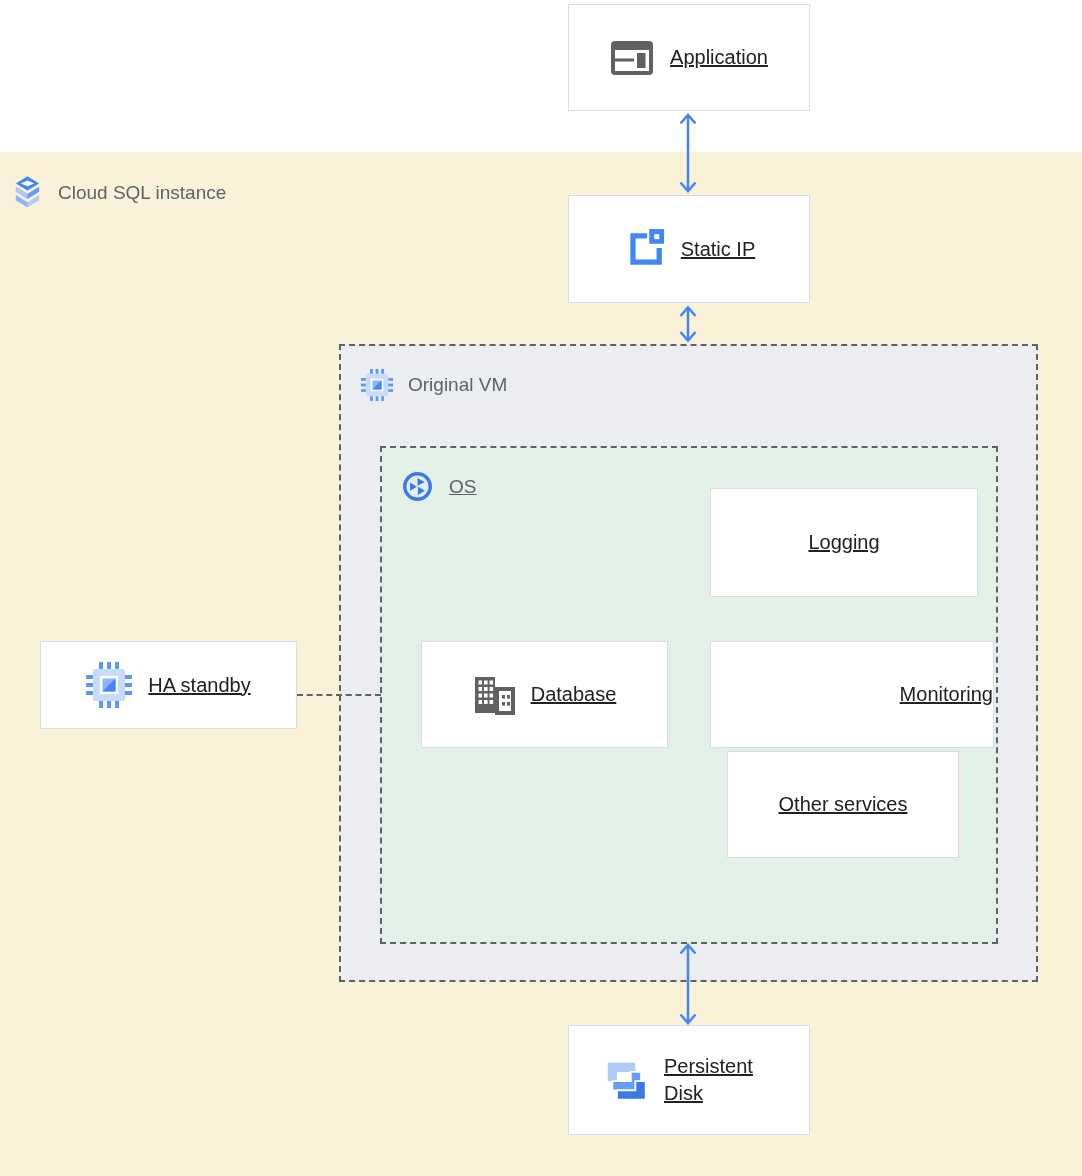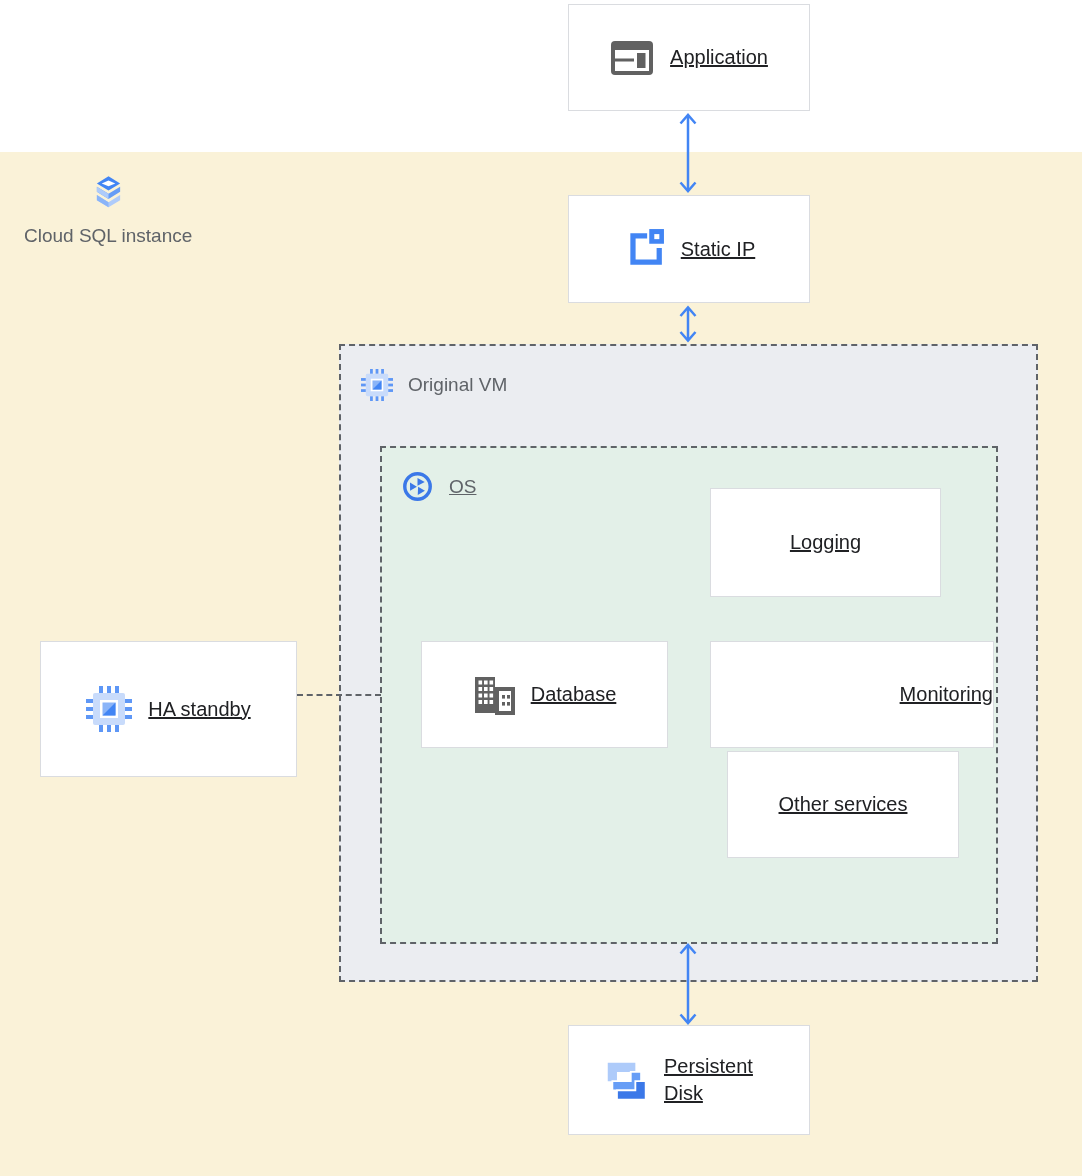--- a/index.html
+++ b/index.html
@@ -30,21 +30,21 @@
 <body>
 
 <div class="canvas">
 
   <div class="bg-main"></div>
 
   <div class="region vm-region"></div>
 
   <div class="region os-region"></div>
 
-  <div class="group-label" style="left:24px;top:175px;flex-direction:column;">
+  <div class="group-label" style="left:12px;top:175px;">
     <svg width="31" height="35" viewBox="0 0 48 54">
       <polygon points="6,31 24,42 42,31 42,39 24,50 6,39" fill="#aecbfa"></polygon>
       <polygon points="6,31 24,42 24,50 6,39" fill="#8ab4f8"></polygon>
       <polygon points="6,18 24,29 42,18 42,26 24,37 6,26" fill="#669df6"></polygon>
       <polygon points="6,18 24,29 24,37 6,26" fill="#aecbfa"></polygon>
       <polygon points="24,2 42,13 24,24 6,13" fill="#4285f4"></polygon>
       <polygon points="24,8.5 34.5,13 24,17.5 13.5,13" fill="#ffffff"></polygon>
     </svg>
     <span>Cloud SQL instance</span>
   </div>
@@ -109,21 +109,21 @@
     </svg>
     <span class="lbl">Static IP</span>
   </div>
 
   <svg class="arrow" style="left:676px;top:305px;" width="24" height="38">
     <line x1="12" y1="3" x2="12" y2="35" stroke="#4285f4" stroke-width="2.5"></line>
     <polyline points="4.5,11 12,2.5 19.5,11" fill="none" stroke="#4285f4" stroke-width="2.5"></polyline>
     <polyline points="4.5,27 12,35.5 19.5,27" fill="none" stroke="#4285f4" stroke-width="2.5"></polyline>
   </svg>
 
-  <div class="node" style="left:710px;top:488px;width:231px;height:109px;">
+  <div class="node" style="left:710px;top:488px;width:268px;height:109px;">
     <span class="lbl">Logging</span>
   </div>
 
   <div class="node" style="left:421px;top:641px;width:247px;height:107px;">
     <svg width="42" height="40" viewBox="0 0 42 40">
       <rect x="2" y="2" width="20" height="36" fill="#616161"></rect>
       <g fill="#ffffff">
         <rect x="5.5" y="5.5" width="3.6" height="4"></rect>
           <rect x="11" y="5.5" width="3.6" height="4"></rect>
           <rect x="16.5" y="5.5" width="3.6" height="4"></rect>
@@ -149,21 +149,21 @@
   </div>
 
   <div class="node" style="left:710px;top:641px;width:284px;height:107px;justify-content:flex-end;">
     <span class="lbl">Monitoring</span>
   </div>
 
   <div class="node" style="left:710px;top:751px;width:232px;height:107px;margin-left:17px;">
     <span class="lbl">Other services</span>
   </div>
 
-  <div class="node" style="left:40px;top:641px;width:257px;height:136px;">
+  <div class="node" style="left:40px;top:641px;width:257px;height:88px;">
     <svg width="46" height="46" viewBox="0 0 46 46">
       <g fill="#5e97f6">
         <rect x="13" y="0" width="4" height="7"></rect>
           <rect x="21" y="0" width="4" height="7"></rect>
           <rect x="29" y="0" width="4" height="7"></rect>
         <rect x="13" y="39" width="4" height="7"></rect>
           <rect x="21" y="39" width="4" height="7"></rect>
           <rect x="29" y="39" width="4" height="7"></rect>
         <rect x="0" y="13" width="7" height="4"></rect>
           <rect x="0" y="21" width="7" height="4"></rect>

